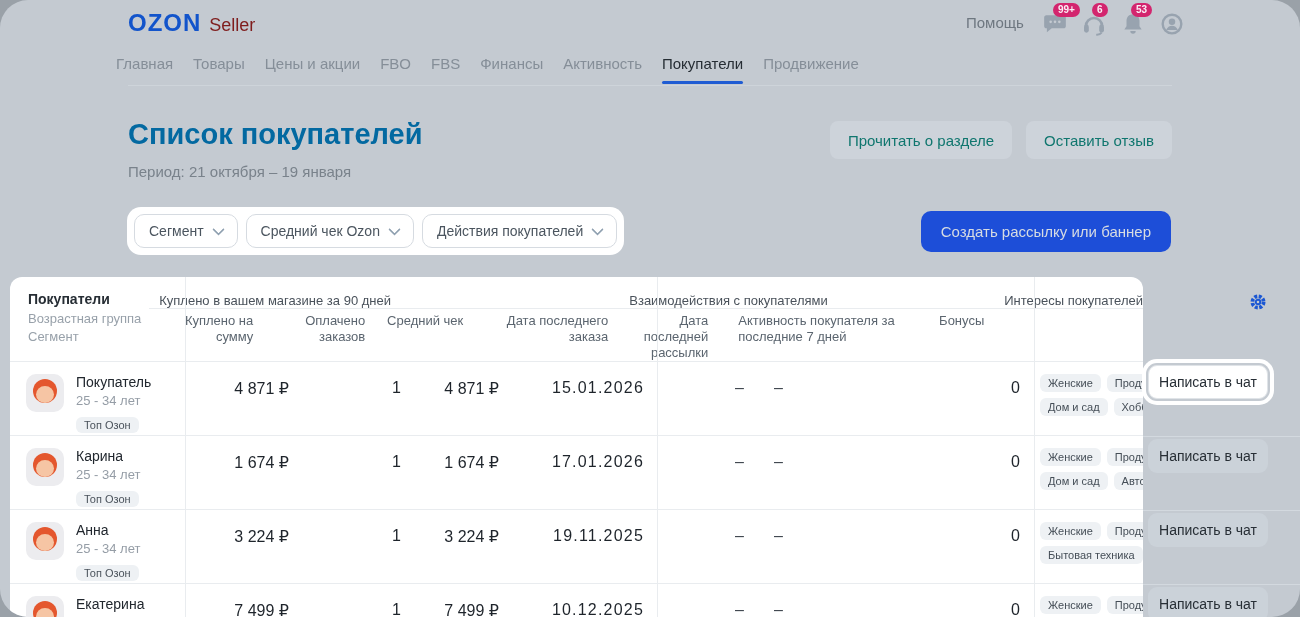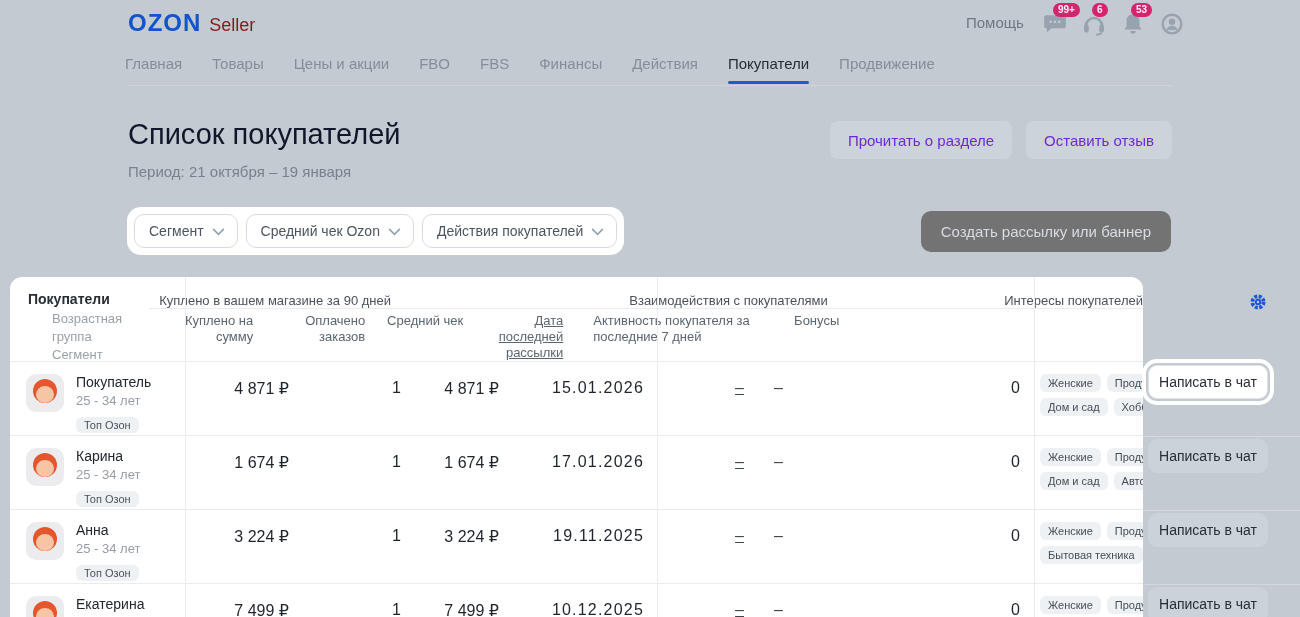--- a/index.html
+++ b/index.html
@@ -1,75 +1,75 @@
 <!DOCTYPE html>
 <html lang="ru"><head>
 <meta charset="utf-8">
 <style>
   html,body{margin:0;padding:0;background:#9aa1a8;}
   .screen{position:relative;width:1300px;height:617px;background:#c4cad1;overflow:hidden;
-          font-family:"Liberation Sans","DejaVu Sans",sans-serif;color:#20262c;}
+          font-family:"Liberation Sans","DejaVu Sans",sans-serif;color:#20262c;border-radius:28px;}
 
   
   .logo{position:absolute;left:128px;top:9px;display:flex;align-items:baseline;gap:8px;}
   .logo-ozon{font-size:24px;font-weight:800;color:#1254cb;letter-spacing:1px;}
   .logo-seller{font-size:18px;color:#7f1d1d;}
   .help{position:absolute;left:966px;top:14px;font-size:15px;color:#6e7780;}
   .icons{position:absolute;left:1042px;top:11px;display:flex;gap:13px;}
   .icon-wrap{position:relative;width:26px;height:26px;}
   .badge{position:absolute;top:-8px;left:11px;background:#d3256e;color:#fbeef5;font-size:10px;
          font-weight:700;border-radius:9px;padding:1px 5px;line-height:12px;white-space:nowrap;}
 
   
-  .nav{position:absolute;left:125px;top:55px;display:flex;gap:30px;font-size:15px;color:#858e98;}
+  .nav{position:absolute;left:116px;top:55px;display:flex;gap:20px;font-size:15px;color:#858e98;}
   .nav-item{cursor:pointer;}
   .nav-item.active{color:#262d34;font-weight:500;position:relative;}
   .nav-item.active::after{content:"";position:absolute;left:0;right:0;bottom:-12px;height:3px;
                           background:#1f5cd3;border-radius:2px;}
   .nav-divider{position:absolute;left:128px;top:85px;width:1044px;height:1px;background:#ced4da;}
 
   
-  .page-title{position:absolute;left:128px;top:118px;font-size:29px;font-weight:400;color:#0f172a;}
+  .page-title{position:absolute;left:128px;top:118px;font-size:29px;font-weight:700;color:#0369a1;}
   .page-period{position:absolute;left:128px;top:163px;font-size:15px;color:#79828b;}
   .hdr-buttons{position:absolute;top:121px;right:128px;display:flex;gap:14px;}
-  .gbtn{height:38px;padding:0 18px;border-radius:8px;background:#cdd3da;color:#6d28d9;
+  .gbtn{height:38px;padding:0 18px;border-radius:8px;background:#cdd3da;color:#0f766e;
         font-size:15px;font-weight:500;display:flex;align-items:center;border:none;cursor:pointer;}
 
   
   .filter-wrap{position:absolute;left:127px;top:207px;background:#fff;border-radius:14px;
                padding:7px;display:flex;gap:8px;}
   .pill{height:32px;padding:0 14px;border:1px solid #d6dbe1;border-radius:10px;background:#fff;
         display:flex;align-items:center;gap:10px;font-size:14px;color:#4b555f;cursor:pointer;}
   .chev{width:7px;height:7px;border-left:2px solid #8fa0b0;border-bottom:2px solid #8fa0b0;
         transform:rotate(-45deg);margin-top:-4px;border-radius:1px;}
   .cta{position:absolute;top:211px;right:129px;height:41px;padding:0 20px;border-radius:10px;
-       background:#737373;color:#d7dce2;font-size:15px;font-weight:500;display:flex;
+       background:#1d4ed8;color:#d7dce2;font-size:15px;font-weight:500;display:flex;
        align-items:center;border:none;cursor:pointer;}
 
   
   .panel{position:absolute;left:10px;top:277px;width:1133px;height:340px;background:#fff;
          border-radius:12px 12px 0 0;overflow:hidden;}
   .vline{position:absolute;top:0;bottom:0;width:1px;background:#e9ecef;}
   .thead{display:flex;height:85px;border-bottom:1px solid #e9ecef;box-sizing:border-box;}
   .th-left{width:175px;box-sizing:border-box;padding:14px 0 0 18px;}
   .th-left-title{font-size:14px;font-weight:600;color:#262d34;margin-bottom:3px;}
-  .th-left-sub{font-size:13px;color:#98a1aa;line-height:18px;margin-left:24px;}
+  .th-left-sub{font-size:13px;color:#98a1aa;line-height:18px;}
   .th-right{flex:1;display:flex;flex-direction:column;}
   .group-row{display:flex;height:48px;box-sizing:border-box;border-bottom:1px solid #e9ecef;
              font-size:13px;color:#4a525b;}
   .g1{width:472px;box-sizing:border-box;padding:16px 0 0 10px;}
   .g2{width:377px;box-sizing:border-box;padding:16px 0 0 8px;}
   .g3{flex:1;box-sizing:border-box;padding:16px 0 0 6px;white-space:nowrap;overflow:hidden;}
   .sub-row{display:flex;font-size:13px;color:#5b656f;line-height:16px;padding-top:4px;}
   .sc{box-sizing:border-box;padding-right:6px;}
   .w1{width:110px;text-align:right;}
   .w2{width:112px;text-align:right;}
   .w3{width:98px;text-align:right;}
   .w4{width:145px;text-align:right;}
-  .w5{width:100px;text-align:right;text-decoration:underline;}
+  .w5{width:100px;text-align:right;}
   .w6{width:215px;text-align:left;padding-left:24px;}
   .w7{width:61px;text-align:right;}
 
   .trow{display:flex;height:74px;border-bottom:1px solid #e9ecef;box-sizing:border-box;}
   .c{box-sizing:border-box;padding-top:17px;padding-right:6px;font-size:16px;color:#1e242b;}
   .c-name{width:175px;box-sizing:border-box;display:flex;gap:12px;padding:12px 0 0 16px;}
   .date{letter-spacing:1.2px;}
   .dash{color:#3c444c;}
   .c-tags{flex:1;box-sizing:border-box;overflow:hidden;padding:12px 0 0 14px;}
   .tagline{display:flex;gap:6px;white-space:nowrap;margin-bottom:6px;}
@@ -141,21 +141,21 @@
     </div>
   </div>
 
   <div class="nav">
     <span class="nav-item">Главная</span>
     <span class="nav-item">Товары</span>
     <span class="nav-item">Цены и акции</span>
     <span class="nav-item">FBO</span>
     <span class="nav-item">FBS</span>
     <span class="nav-item">Финансы</span>
-    <span class="nav-item">Действия</span>
+    <span class="nav-item">Активность</span>
     <span class="nav-item active">Покупатели</span>
     <span class="nav-item">Продвижение</span>
   </div>
   <div class="nav-divider"></div>
 
   <div class="page-title">Список покупателей</div>
   <div class="page-period">Период: 21 октября – 19 января</div>
   <div class="hdr-buttons">
     <button class="gbtn">Прочитать о разделе</button>
     <button class="gbtn">Оставить отзыв</button>
@@ -191,20 +191,21 @@
       <div class="th-right">
         <div class="group-row">
           <div class="g1">Куплено в вашем магазине за 90 дней</div>
           <div class="g2">Взаимодействия с покупателями</div>
           <div class="g3">Интересы покупателей</div>
         </div>
         <div class="sub-row">
           <div class="sc w1">Куплено на сумму</div>
           <div class="sc w2">Оплачено заказов</div>
           <div class="sc w3">Средний чек</div>
+          <div class="sc w4">Дата последнего заказа</div>
           <div class="sc w5">Дата последней рассылки</div>
           <div class="sc w6">Активность покупателя за последние 7 дней</div>
           <div class="sc w7">Бонусы</div>
         </div>
       </div>
     </div>
 
     <div class="trow">
       <div class="c-name">
         <div class="avatar">

